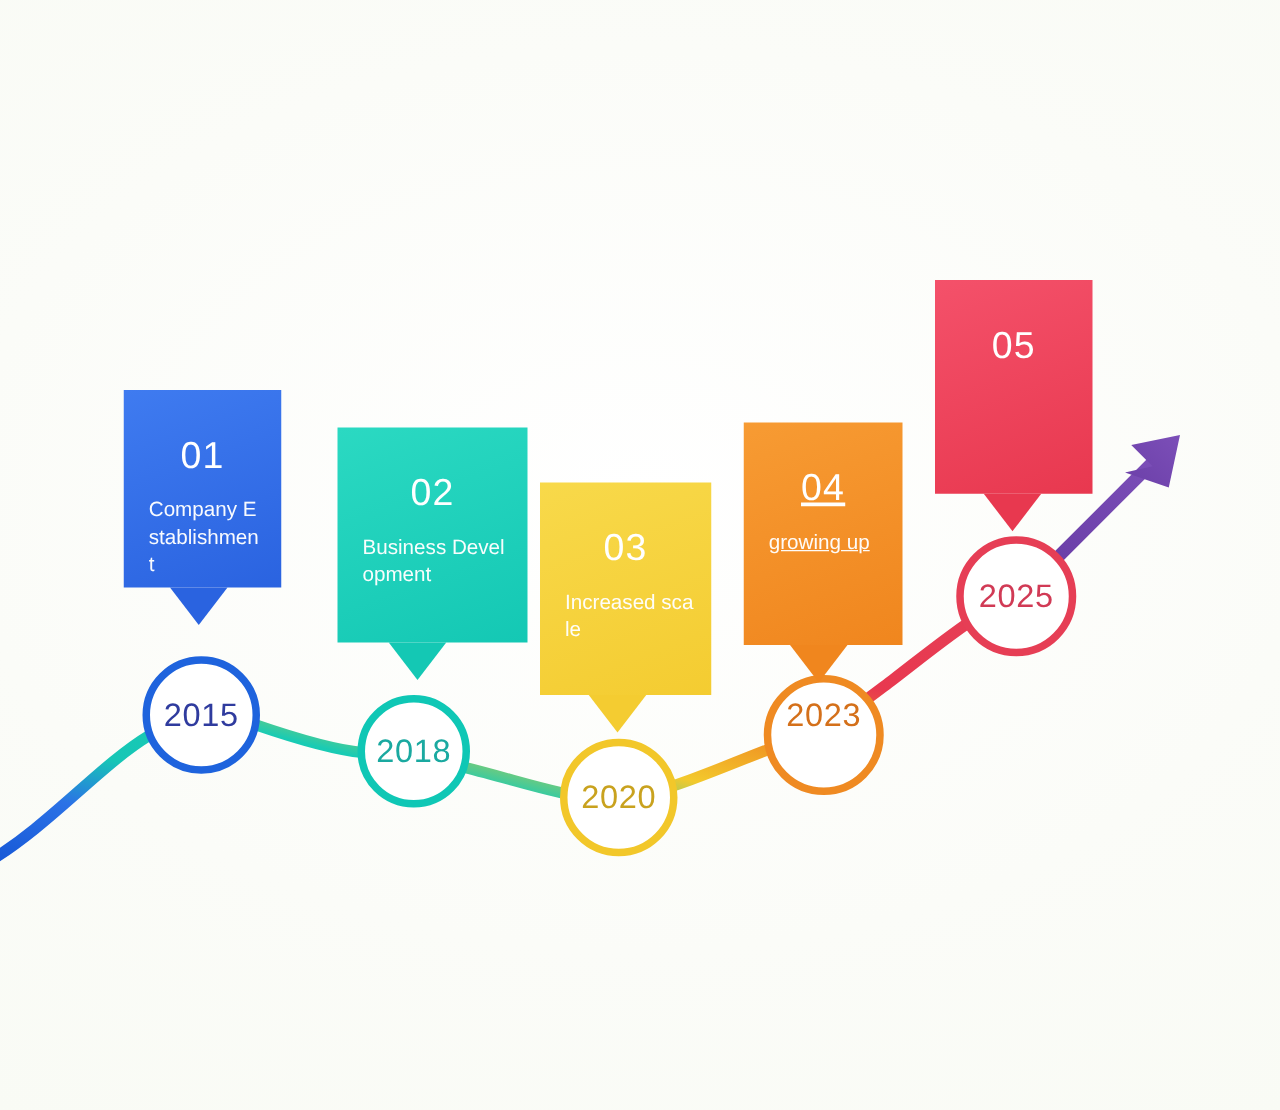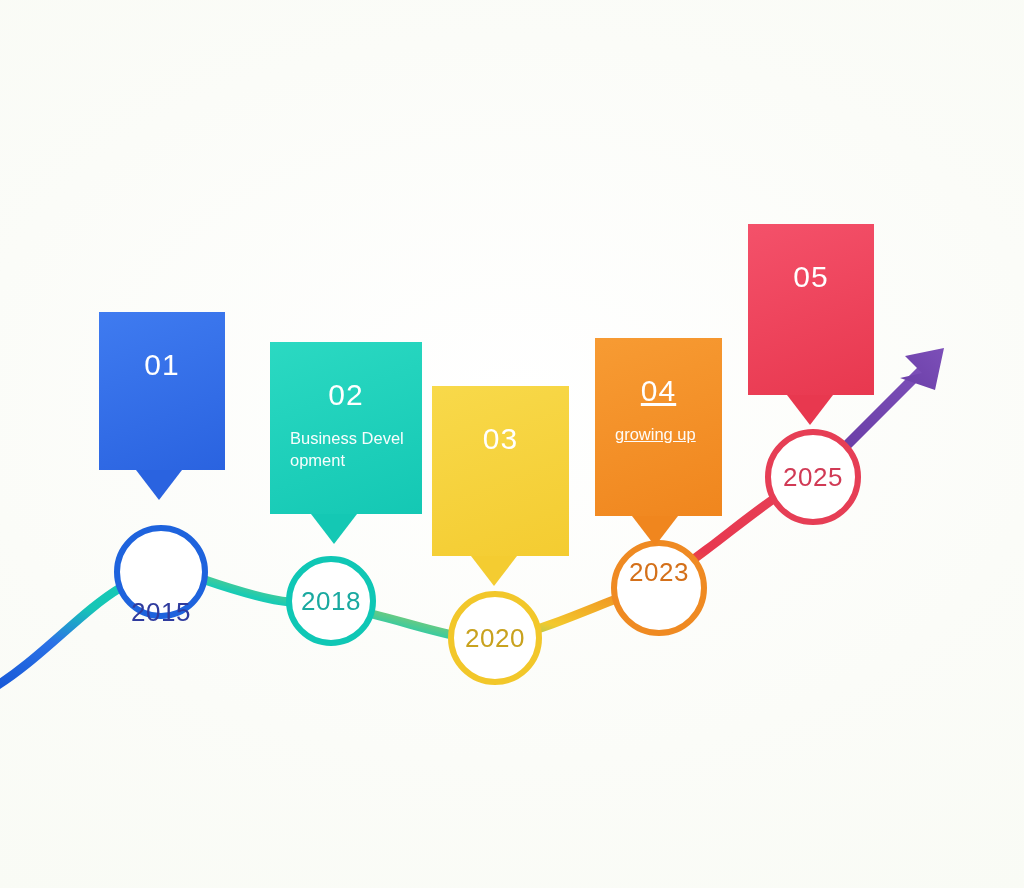--- a/index.html
+++ b/index.html
@@ -118,43 +118,45 @@
     <g id="milestone-circles">
         <circle cx="161" cy="572" r="44" fill="#ffffff" stroke="#1e63dd" stroke-width="6"></circle>
         <circle cx="331" cy="601" r="42" fill="#ffffff" stroke="#0fc7b5" stroke-width="6"></circle>
         <circle cx="495" cy="638" r="44" fill="#ffffff" stroke="#f2c72a" stroke-width="6"></circle>
         <circle cx="659" cy="588" r="45" fill="#ffffff" stroke="#ef8a22" stroke-width="6"></circle>
         <circle cx="813" cy="477" r="45" fill="#ffffff" stroke="#e63e55" stroke-width="6"></circle>
       </g>
   </svg>
 
   <div id="year-labels">
-      <div class="milestone-label" style="left: 161px; top: 572px; color: rgb(47, 59, 158); margin-top: 40px;">2015</div>
+      <div class="milestone-label" style="left: 161px; top: 572px; color: rgb(47, 59, 158);">2015</div>
       <div class="milestone-label" style="left: 331px; top: 601px; color: rgb(26, 169, 160);">2018</div>
       <div class="milestone-label" style="left: 495px; top: 638px; color: rgb(201, 162, 30);">2020</div>
       <div class="milestone-label" style="left: 659px; top: 572px; color: rgb(212, 112, 26);">2023</div>
       <div class="milestone-label" style="left: 813px; top: 477px; color: rgb(209, 58, 85);">2025</div>
     </div>
   <div id="cards">
       <div class="card" style="left: 99px; top: 312px; width: 126px; height: 158px; background: linear-gradient(160deg, rgb(63, 123, 240) 0%, rgb(42, 99, 224) 100%);">
         <div class="card-body">
           <span class="card-number">01</span>
+          <span class="card-text">Company Establishment</span>
         </div>
         <div class="card-tail" style="left: 37px; border-top: 30px solid rgb(42, 99, 224);"></div>
       </div>
       <div class="card" style="left: 270px; top: 342px; width: 152px; height: 172px; background: linear-gradient(160deg, rgb(43, 217, 194) 0%, rgb(20, 200, 180) 100%);">
         <div class="card-body">
           <span class="card-number">02</span>
           <span class="card-text">Business Development</span>
         </div>
         <div class="card-tail" style="left: 41px; border-top: 30px solid rgb(20, 200, 180);"></div>
       </div>
       <div class="card" style="left: 432px; top: 386px; width: 137px; height: 170px; background: linear-gradient(160deg, rgb(248, 217, 74) 0%, rgb(244, 204, 49) 100%);">
         <div class="card-body">
           <span class="card-number">03</span>
+          <span class="card-text">Increased scale</span>
         </div>
         <div class="card-tail" style="left: 39px; border-top: 30px solid rgb(244, 204, 49);"></div>
       </div>
       <div class="card" style="left: 595px; top: 338px; width: 127px; height: 178px; background: linear-gradient(160deg, rgb(247, 155, 51) 0%, rgb(240, 134, 30) 100%); text-decoration: underline;">
         <div class="card-body">
           <span class="card-number">04</span>
           <span class="card-text">growing up</span>
         </div>
         <div class="card-tail" style="left: 37px; border-top: 30px solid rgb(240, 134, 30);"></div>
       </div>

